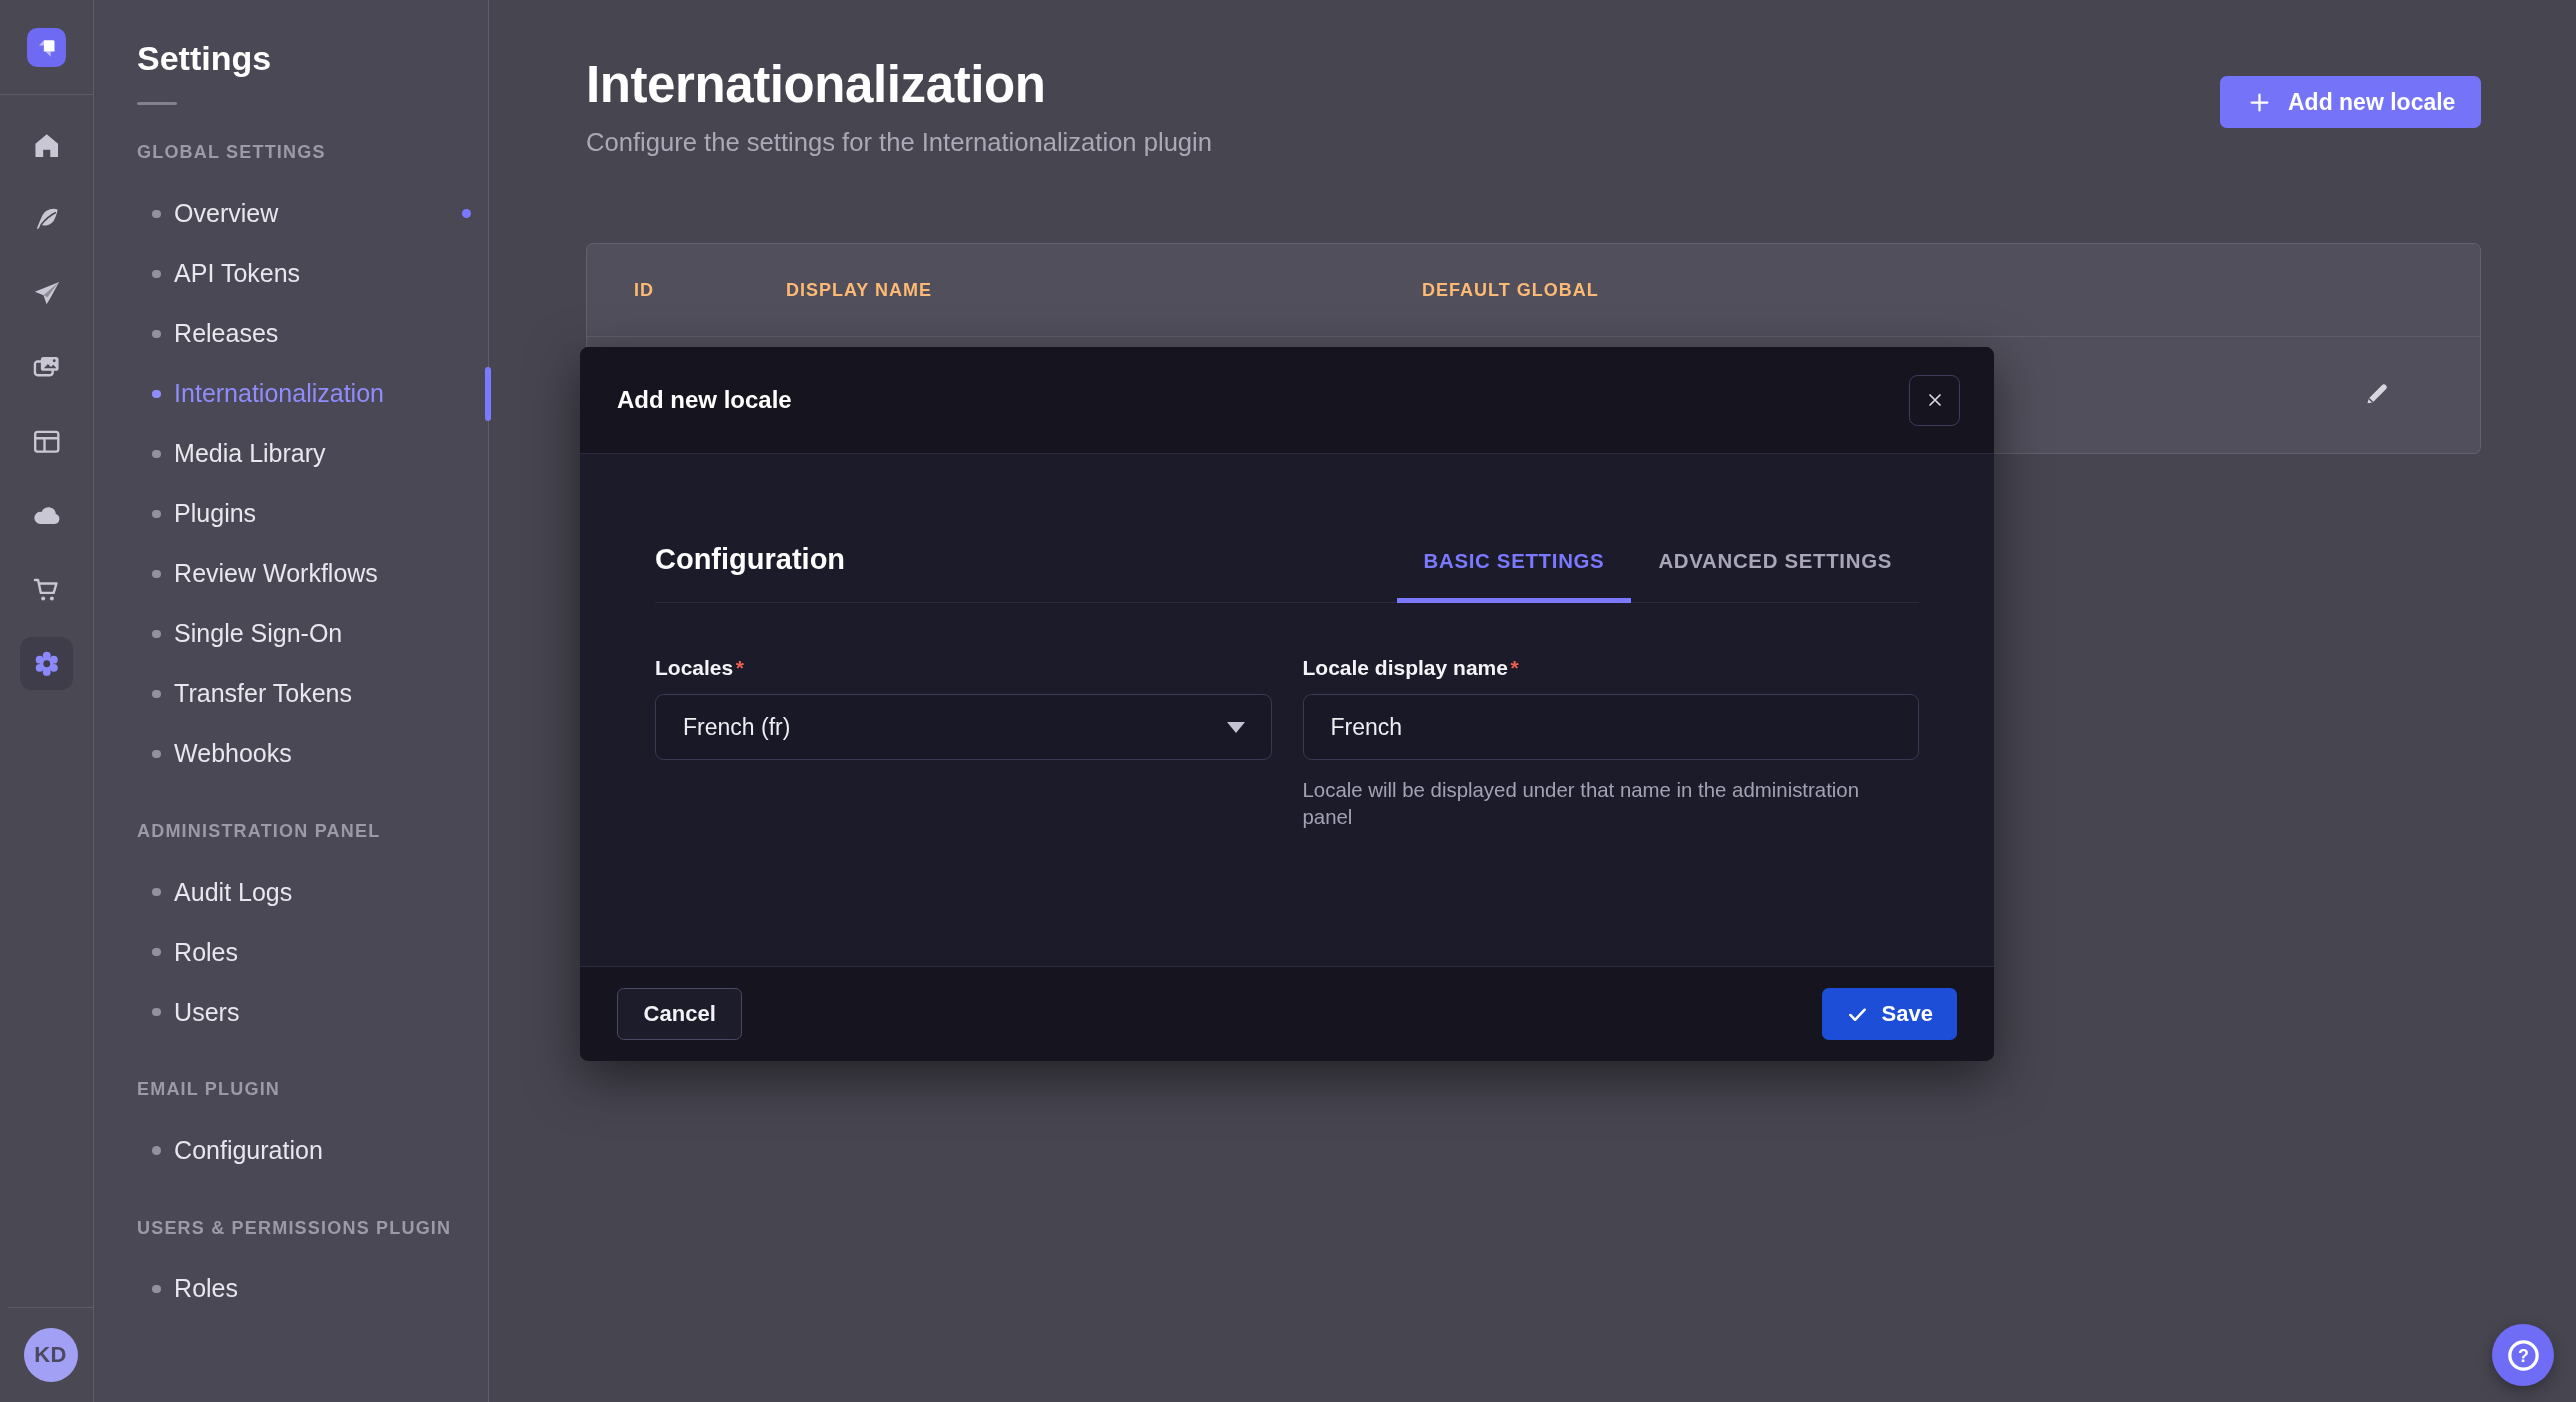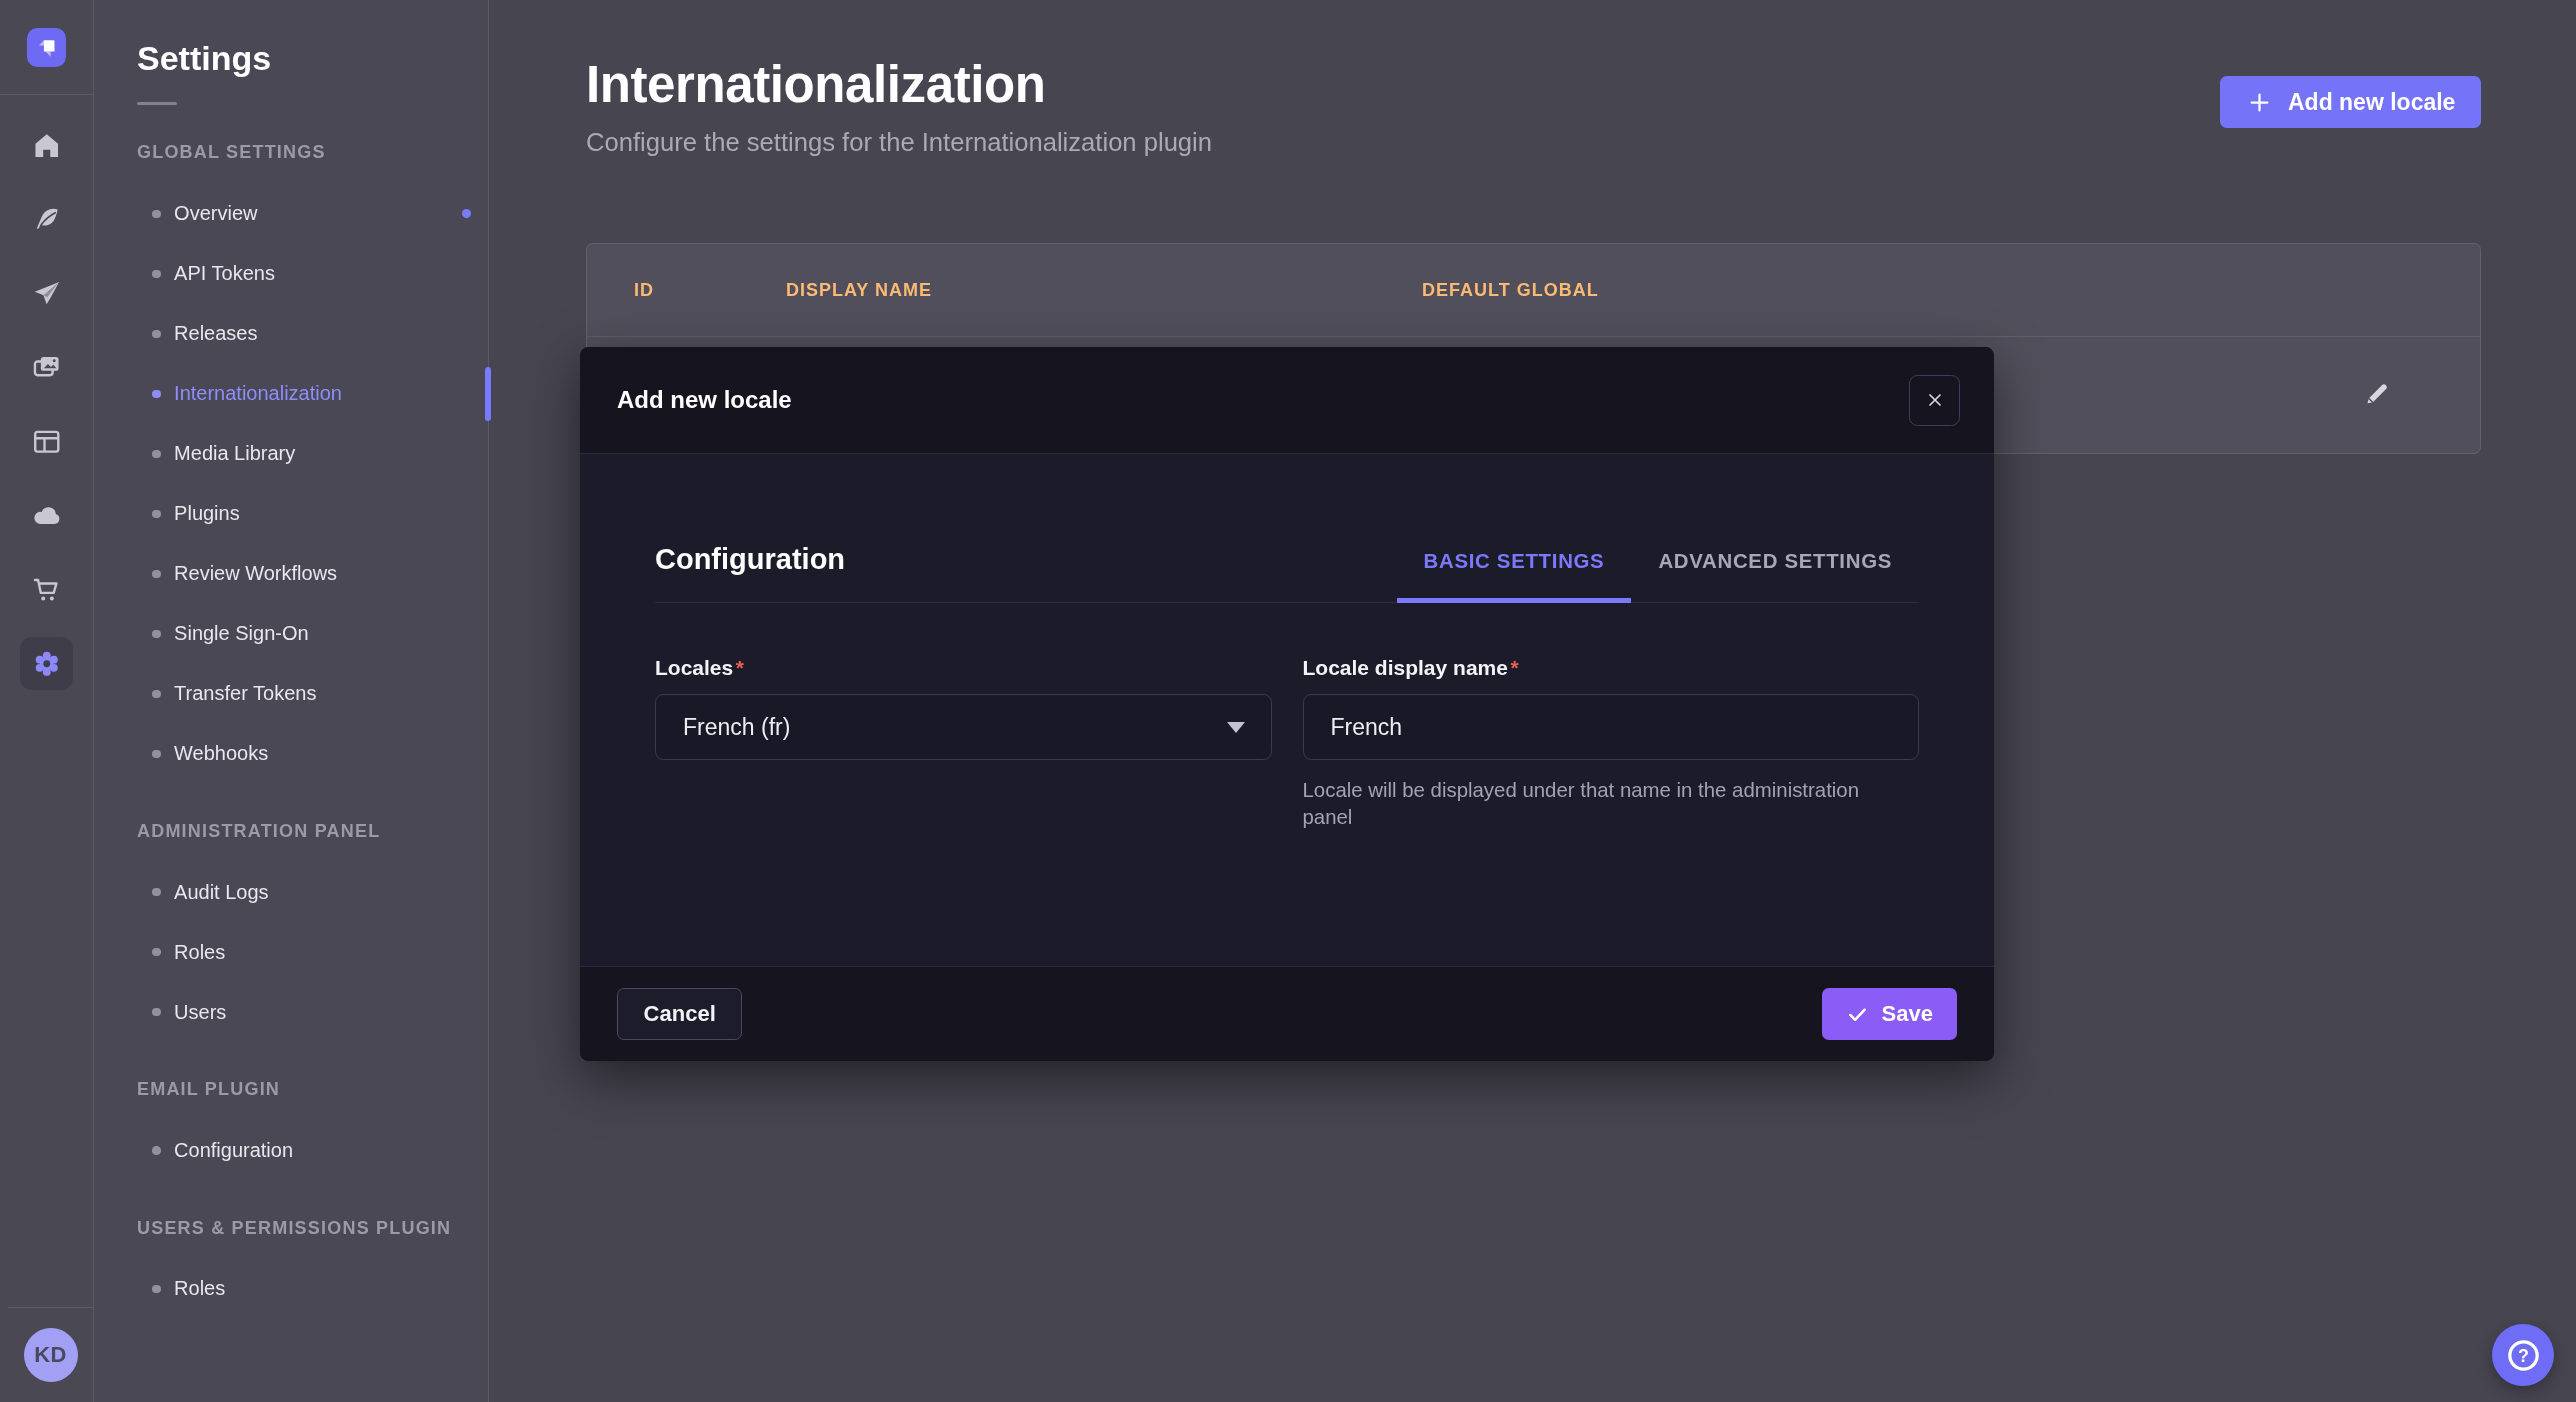--- a/index.html
+++ b/index.html
@@ -30,21 +30,21 @@
   
   .subnav { position:absolute; left:94px; top:0; bottom:0; width:395px;
             background:#4a4854; border-right:1.7px solid #5d5b69; z-index:2; }
   .subnav-title { margin:39px 0 0 43px; font-size:34px; font-weight:bold; color:#ffffff; }
   .subnav-rule { margin:24px 0 0 43px; width:40px; height:3.4px; border-radius:1.7px; background:#83818f; }
   .nav-section-label { margin:37px 0 20.4px 43px; font-size:18px; font-weight:bold;
                        letter-spacing:1.2px; color:#9c9aa8; }
   .nav-item { position:relative; height:60px; display:flex; align-items:center;
               padding-left:58px; cursor:pointer; }
   .nav-bullet { width:8.5px; height:8.5px; border-radius:50%; background:#93919e; margin-right:13.6px; flex:none; }
-  .nav-label { font-size:20px; color:#e8e7ed; }
+  .nav-label { font-size:25px; color:#e8e7ed; }
   .nav-item.active .nav-label { color:#8f8dfb; }
   .nav-item.active .nav-bullet { background:#8f8dfb; }
   .active-bar { position:absolute; right:-2.6px; top:3.4px; width:6px; height:54px;
                 border-radius:3.4px; background:#7b79ff; }
   .notif-dot { margin-left:auto; margin-right:17px; width:9.4px; height:9.4px;
                border-radius:50%; background:#7b79ff; }
   
   .main { position:absolute; left:491px; right:0; top:0; bottom:0; }
   .page-header { padding:55px 95px 0 95px; }
   .page-title { font-size:51px; font-weight:bold; color:#ffffff; letter-spacing:-0.4px; }
@@ -104,21 +104,21 @@
   .control.select { justify-content:space-between; }
   .caret { width:0; height:0; border-left:9.4px solid transparent;
            border-right:9.4px solid transparent; border-top:11px solid #c3c2d3; }
   .hint { margin-top:17px; font-size:20.4px; line-height:27px; color:#a3a1b4; max-width:605px; }
   .modal-footer { height:95px; flex:none; background:#16151f; border-top:1.7px solid #2b2a3f;
                   border-radius:0 0 8.5px 8.5px; display:flex; align-items:center;
                   justify-content:space-between; padding:0 37px; }
   .btn { height:52px; border-radius:6.8px; font-size:22px; font-weight:bold;
          font-family:inherit; display:flex; align-items:center; cursor:pointer; }
   .btn-cancel { padding:0 25.6px; background:#1d1c2b; border:1.7px solid #4a4863; color:#f2f2f6; }
-  .btn-save { padding:12px 24px; background:#8b5cf6; border:none; color:#ffffff; gap:12.8px; }
+  .btn-save { padding:12px 24px; background:#1d4ed8; border:none; color:#ffffff; gap:12.8px; }
   .btn-save svg { width:23px; height:23px; }
 </style>
 </head>
 <body>
 
 <div class="screen">
 
   <nav class="rail">
     <div class="rail-logo-wrap">
       <div class="rail-logo">

